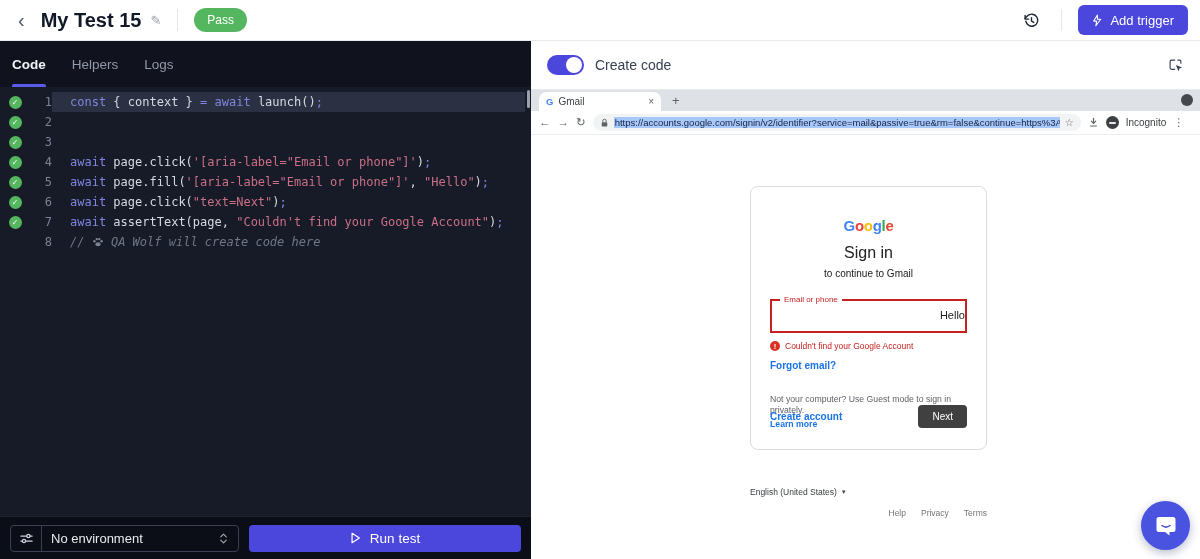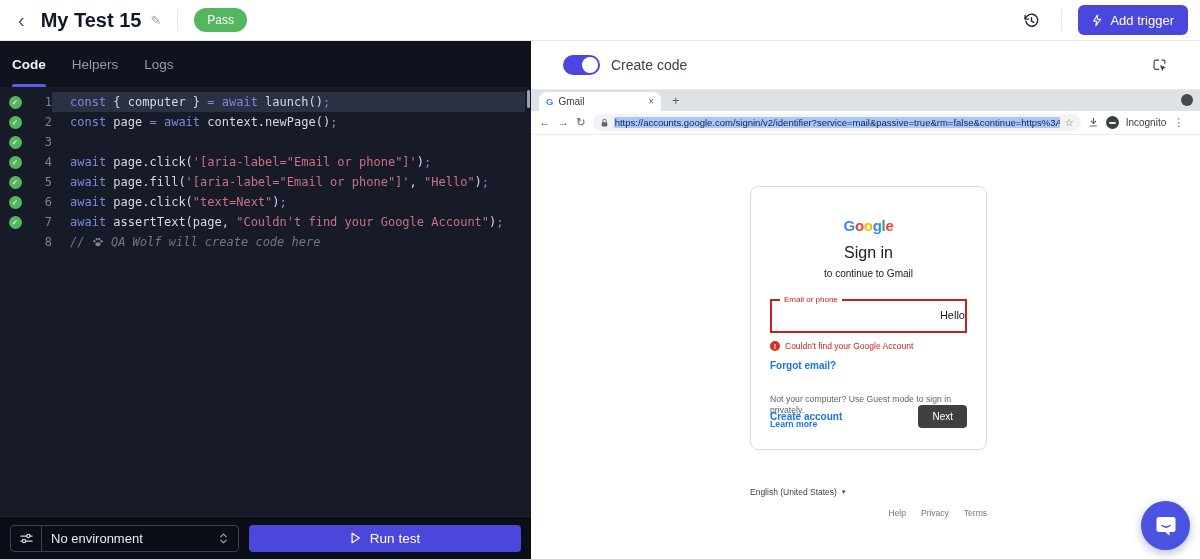--- a/index.html
+++ b/index.html
@@ -51,21 +51,21 @@
   .envgroup { display:flex; align-items:stretch; border:1px solid #3a4152; border-radius:4px; height:27px; }
   .env-icon { width:31px; border-right:1px solid #3a4152; display:flex; align-items:center; justify-content:center; cursor:pointer; }
   .env-select { width:196px; display:flex; align-items:center; justify-content:space-between;
                 padding:0 9px; color:#e8eaf0; font-size:13px; cursor:pointer; }
   .runtest { flex:1; height:27px; background:#4b46dc; border:none; border-radius:4px; color:#fff;
              font-size:13.5px; display:flex; align-items:center; justify-content:center; gap:9px;
              font-family:"Liberation Sans",sans-serif; cursor:pointer; }
 
   
   .right-panel { position:absolute; top:41px; left:531px; right:0; bottom:0; background:#fff; }
-  .createbar { height:49px; border-bottom:1px solid #e8e9ec; display:flex; align-items:center; padding:0 32px; }
+  .createbar { height:49px; border-bottom:1px solid #e8e9ec; display:flex; align-items:center; padding:0 16px; }
   .toggle { width:37px; height:20px; border-radius:999px; background:#4b46dc; position:relative; cursor:pointer; }
   .knob { position:absolute; top:2px; right:2px; width:16px; height:16px; border-radius:50%; background:#fff; }
   .createlabel { margin-left:11px; font-size:14px; color:#374151; }
   .inspect-btn { margin-left:auto; cursor:pointer; display:flex; }
 
   .browser { position:absolute; top:49px; left:0; right:0; bottom:0; display:flex; flex-direction:column; }
   .tabstrip { height:21px; background:#dee1e6; display:flex; align-items:flex-end; position:relative; flex:none; }
   .btab { margin-left:8px; width:122px; height:19px; background:#fff; border-radius:8px 8px 0 0;
           display:flex; align-items:center; gap:5px; padding:0 7px; font-size:10px; color:#3c4043; cursor:pointer; }
   .fav { color:#4285F4; font-weight:bold; font-size:9.5px; }
@@ -155,28 +155,27 @@
         <span class="tab">Helpers</span>
         <span class="tab">Logs</span>
       </div>
     <div class="code-area" id="code-area">
       <span class="scrollthumb"></span>
     <div class="crow active">
           <span class="gutter">
             <span class="check">✓</span>
           </span>
           <span class="lnum">1</span>
-          <span class="lcode"><span class="tk-kw">const </span><span class="tk-id">{ computer } </span><span class="tk-kw">= </span><span class="tk-kw">await </span><span class="tk-id">launch()</span><span class="tk-kw">;</span></span>
+          <span class="lcode"><span class="tk-kw">const </span><span class="tk-id">{ context } </span><span class="tk-kw">= </span><span class="tk-kw">await </span><span class="tk-id">launch()</span><span class="tk-kw">;</span></span>
         </div>
         <div class="crow">
           <span class="gutter">
             <span class="check">✓</span>
           </span>
           <span class="lnum">2</span>
-          <span class="lcode"><span class="tk-kw">const </span><span class="tk-id">page </span><span class="tk-kw">= </span><span class="tk-kw">await </span><span class="tk-id">context.newPage()</span><span class="tk-kw">;</span></span>
         </div>
         <div class="crow">
           <span class="gutter">
             <span class="check">✓</span>
           </span>
           <span class="lnum">3</span>
         </div>
         <div class="crow">
           <span class="gutter">
             <span class="check">✓</span>

